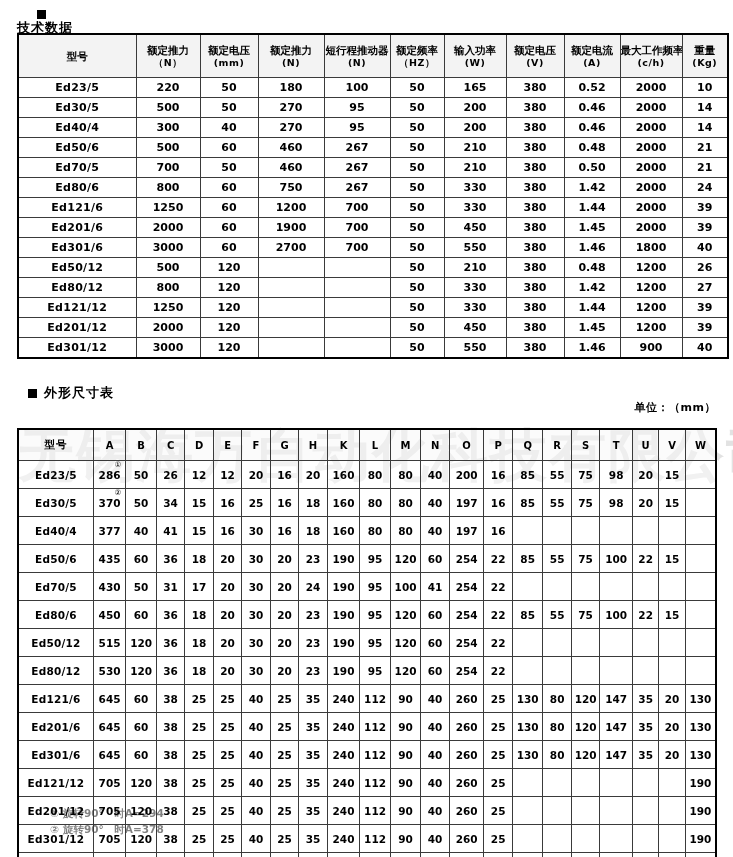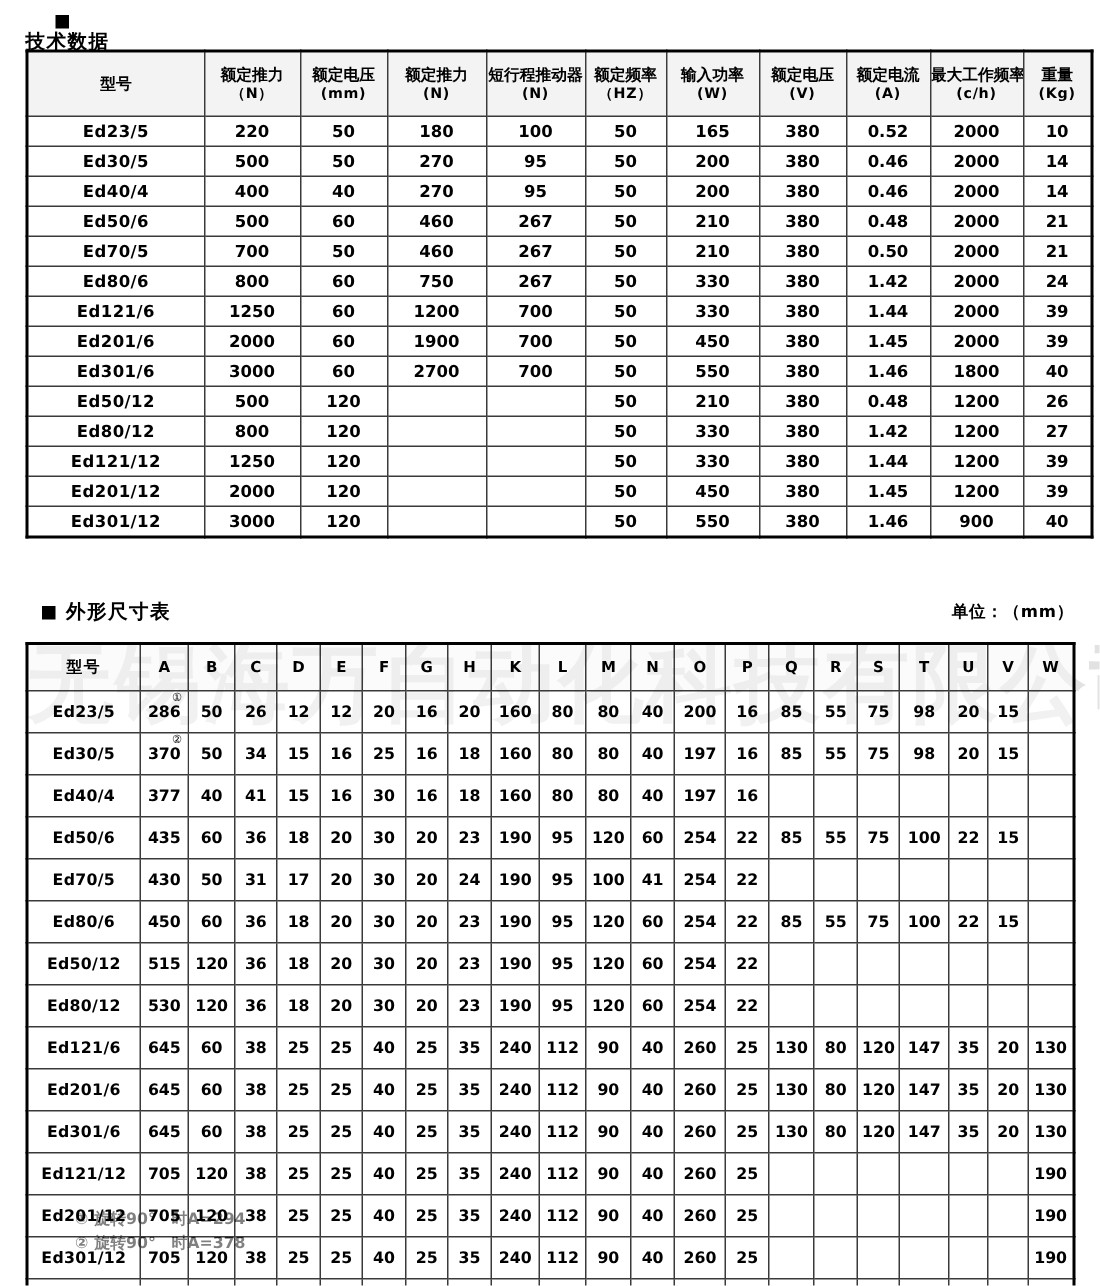--- a/index.html
+++ b/index.html
@@ -275,21 +275,21 @@
           <td>95</td>
           <td>50</td>
           <td>200</td>
           <td>380</td>
           <td>0.46</td>
           <td>2000</td>
           <td>14</td>
         </tr>
         <tr>
           <td class="model">Ed40/4</td>
-          <td>400</td>
+          <td>300</td>
           <td>40</td>
           <td>270</td>
           <td>95</td>
           <td>50</td>
           <td>200</td>
           <td>380</td>
           <td>0.46</td>
           <td>2000</td>
           <td>14</td>
         </tr>
@@ -432,21 +432,21 @@
           <td>50</td>
           <td>550</td>
           <td>380</td>
           <td>1.46</td>
           <td>900</td>
           <td>40</td>
         </tr>
       </tbody>
   </table>
 
-  <div class="section-head" style="position:absolute;left:17px;top:399px;padding-left:11px;">
+  <div class="section-head" style="position:absolute;left:17px;top:384px;padding-left:11px;">
     <span class="sq-bullet"></span>
     <span>外形尺寸表</span>
   </div>
 
   <div class="unit-label">单位：（mm）</div>
 
   <div class="watermark">无锡海万自动化科技有限公司</div>
 
   <table id="dim-table">
     <colgroup id="dim-colgroup">

